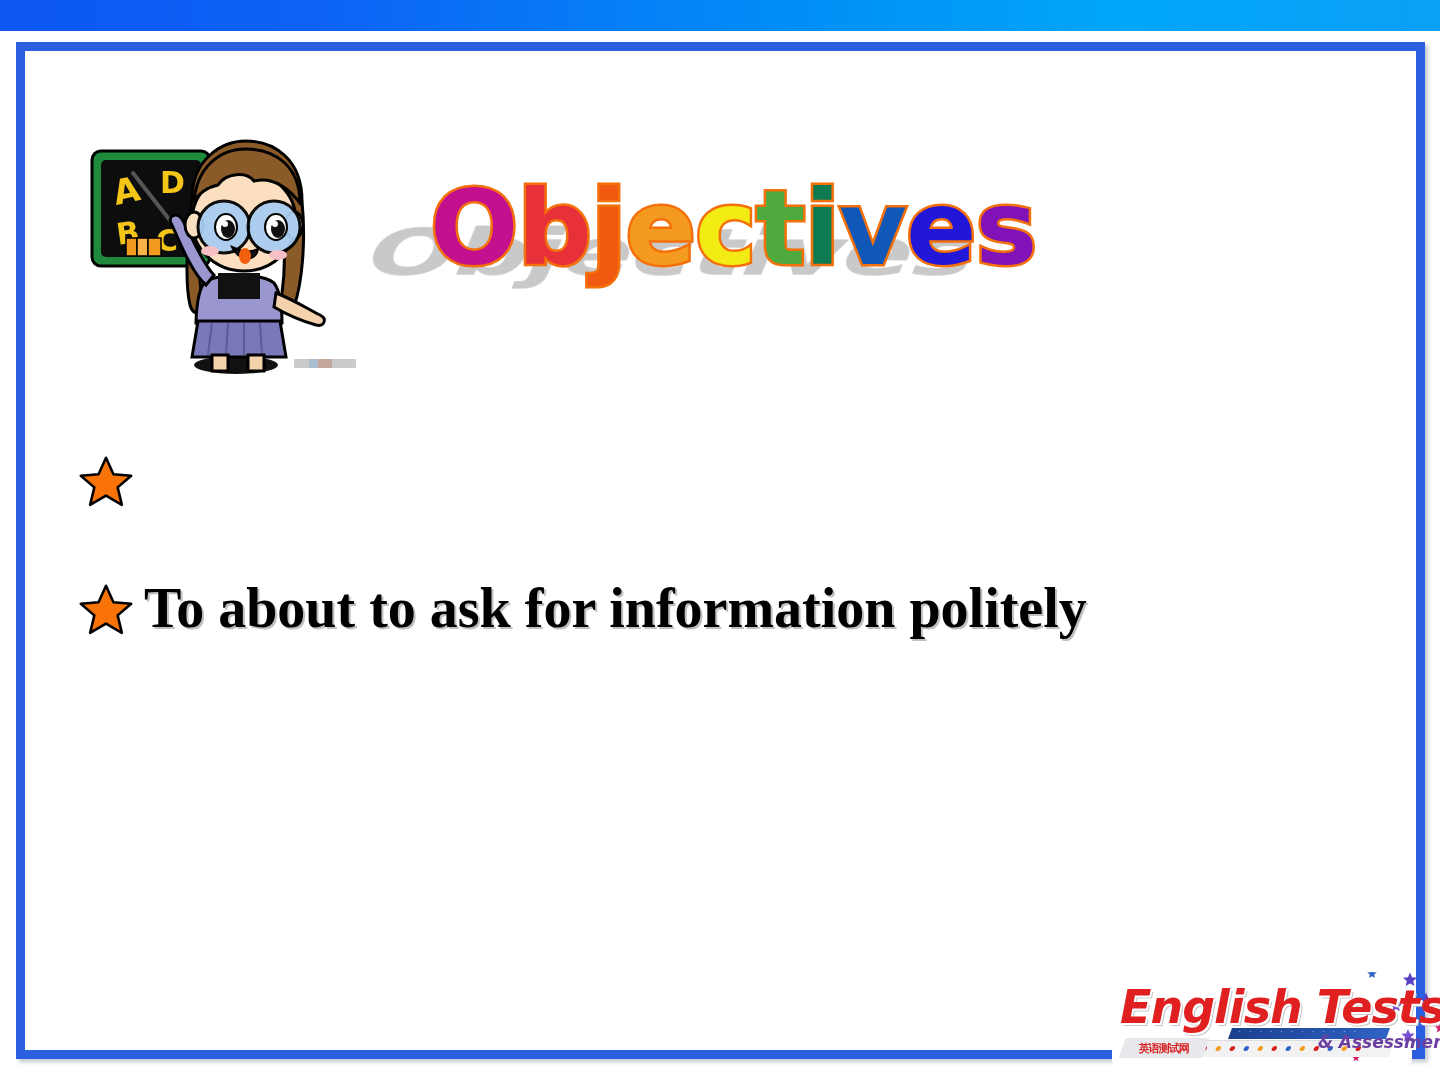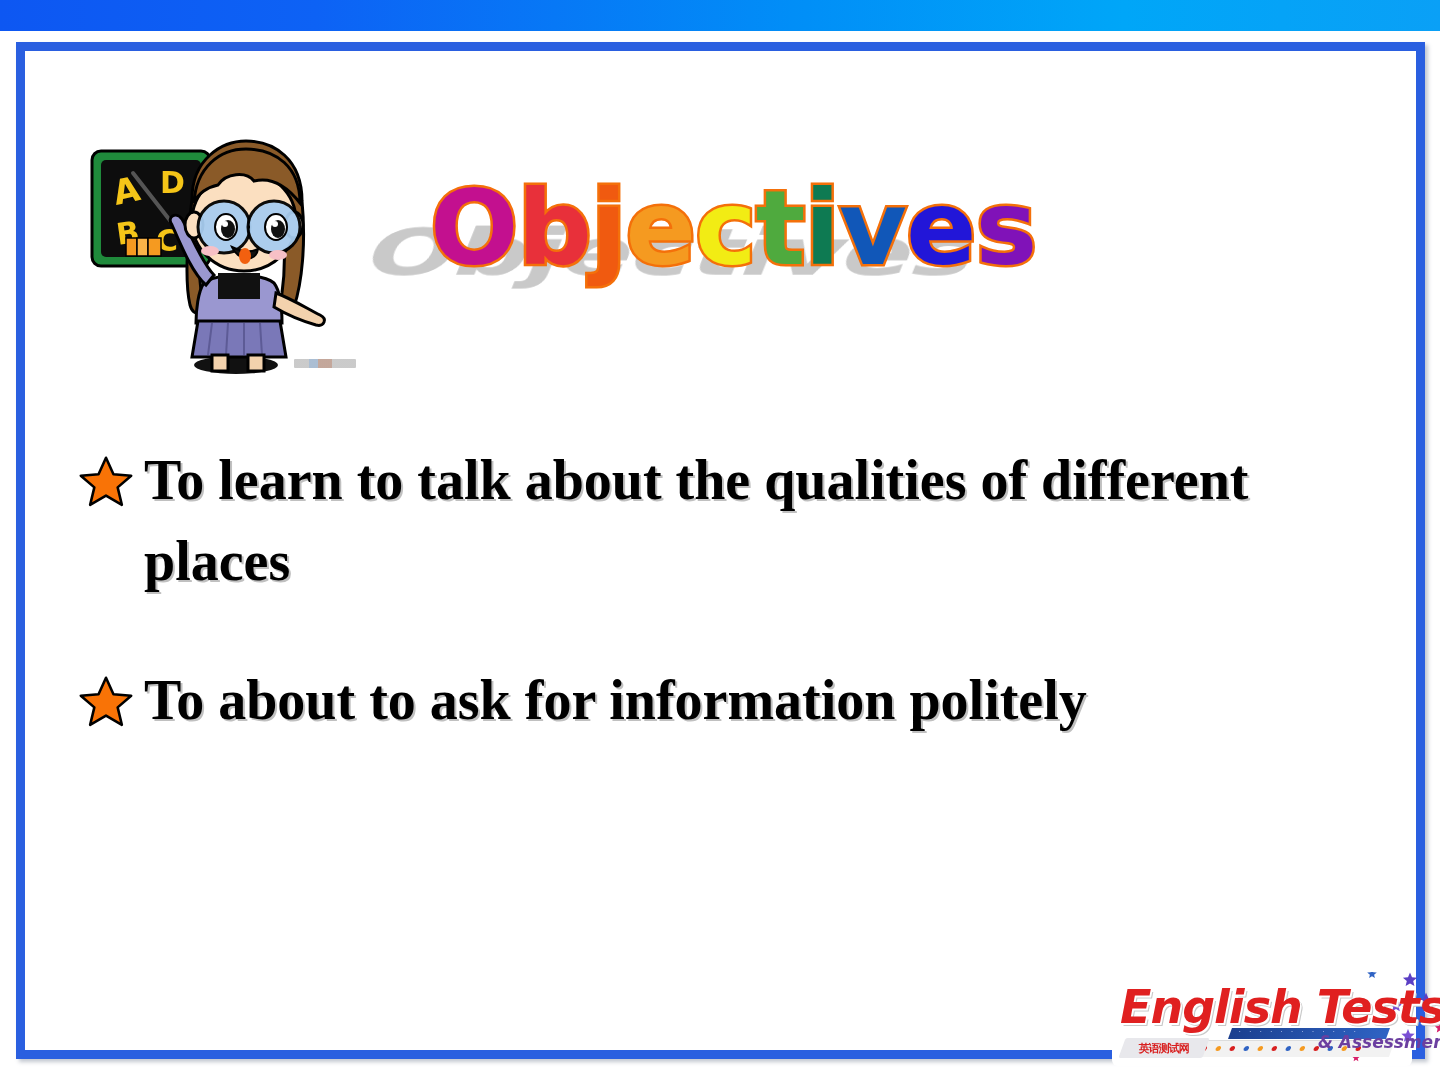--- a/index.html
+++ b/index.html
@@ -233,21 +233,20 @@
   <div class="wa wa-shadow" style="color: rgb(201, 201, 201);">Objectives</div>
   <div class="wa wa-main"><span class="l0" style="color: rgb(195, 16, 143); -webkit-text-stroke: 5px rgb(244, 112, 10);">O</span><span class="l1" style="color: rgb(232, 48, 58); -webkit-text-stroke: 5px rgb(244, 112, 10);">b</span><span class="l2" style="color: rgb(240, 90, 16); -webkit-text-stroke: 5px rgb(244, 112, 10);">j</span><span class="l3" style="color: rgb(245, 154, 32); -webkit-text-stroke: 5px rgb(244, 112, 10);">e</span><span class="l4" style="color: rgb(242, 236, 20); -webkit-text-stroke: 5px rgb(244, 112, 10);">c</span><span class="l5" style="color: rgb(79, 170, 62); -webkit-text-stroke: 5px rgb(244, 112, 10);">t</span><span class="l6" style="color: rgb(14, 122, 82); -webkit-text-stroke: 5px rgb(244, 112, 10);">i</span><span class="l7" style="color: rgb(17, 87, 184); -webkit-text-stroke: 5px rgb(244, 112, 10);">v</span><span class="l8" style="color: rgb(34, 22, 216); -webkit-text-stroke: 5px rgb(244, 112, 10);">e</span><span class="l9" style="color: rgb(128, 18, 184); -webkit-text-stroke: 5px rgb(244, 112, 10);">s</span></div>
 </div>
 
 <div class="bullets">
 
   <div class="bullet">
     <svg class="star" viewBox="0 0 24 24">
       <polygon points="12,1.6 15.2,8.7 22.8,9.3 17,14.3 18.8,21.8 12,17.8 5.2,21.8 7,14.3 1.2,9.3 8.8,8.7" fill="#f97306" stroke="#000" stroke-width="1.1" stroke-linejoin="round"></polygon>
     </svg>
-    <div class="btext">To learn to talk about the qualities of different places</div>
   </div>
 
   <div class="bullet">
     <svg class="star" viewBox="0 0 24 24">
       <polygon points="12,1.6 15.2,8.7 22.8,9.3 17,14.3 18.8,21.8 12,17.8 5.2,21.8 7,14.3 1.2,9.3 8.8,8.7" fill="#f97306" stroke="#000" stroke-width="1.1" stroke-linejoin="round"></polygon>
     </svg>
     <div class="btext">To about to ask for information politely</div>
   </div>
 
 </div>

